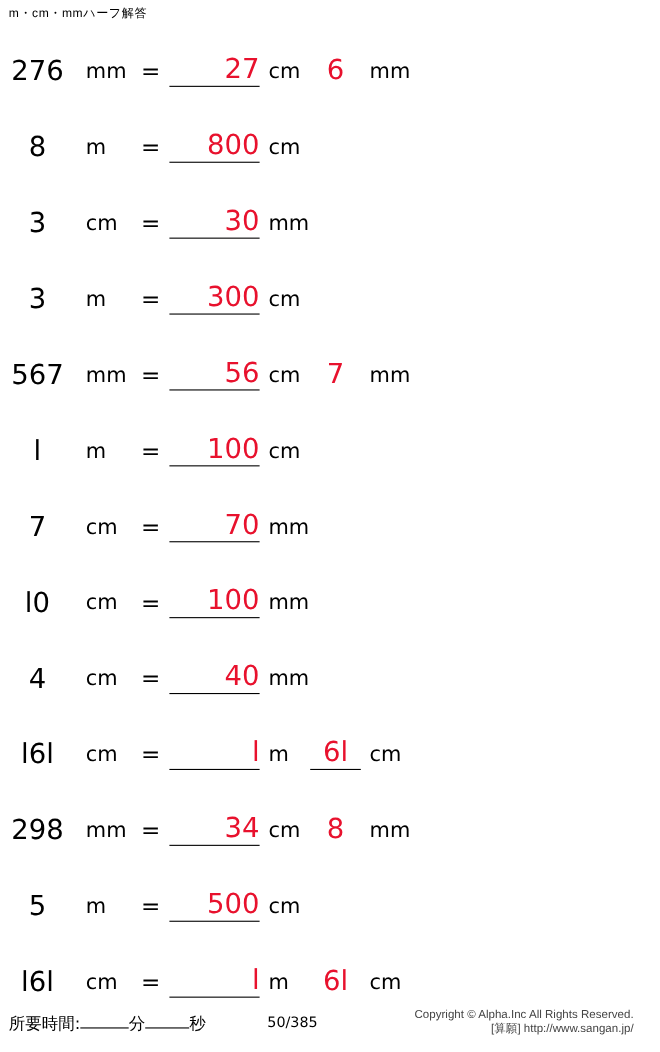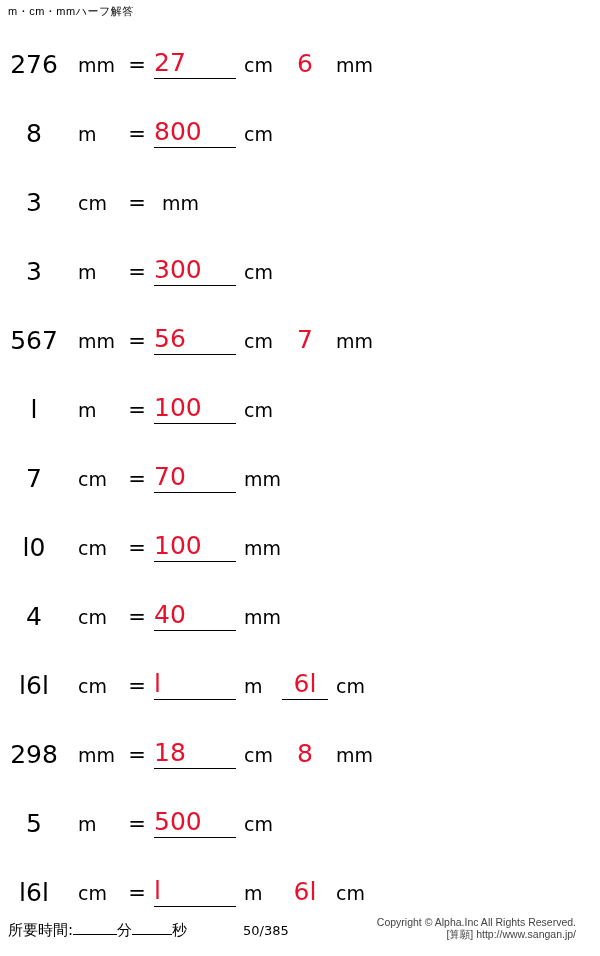--- a/index.html
+++ b/index.html
@@ -70,21 +70,21 @@
     padding-left: 8px;
   }
   .eq {
     width: 34px;
     text-align: center;
     font-size: 21px;
     font-family: "DejaVu Sans", sans-serif;
   }
   .ans-slot {
     width: 82px;
-    text-align: left;
+    text-align: right;
     font-size: 25px;
     font-family: "DejaVu Sans", sans-serif;
     color: #e8112d;
     border-bottom: 1.5px solid #000;
     line-height: 1.05;
     padding-bottom: 2px;
   }
   .ans-unit {
     width: 46px;
     text-align: left;
@@ -191,20 +191,21 @@
         <span class="cell eq">=</span>
         <span class="cell ans-slot">800</span>
         <span class="cell ans-unit">cm</span>
         <span class="cell spacer-slot"></span>
         <span class="cell spacer-unit"></span>
       </div>
       <div class="row">
         <span class="cell q-num">3</span>
         <span class="cell q-unit">cm</span>
         <span class="cell eq">=</span>
+        <span class="cell ans-slot">30</span>
         <span class="cell ans-unit">mm</span>
         <span class="cell spacer-slot"></span>
         <span class="cell spacer-unit"></span>
       </div>
       <div class="row">
         <span class="cell q-num">3</span>
         <span class="cell q-unit">m</span>
         <span class="cell eq">=</span>
         <span class="cell ans-slot">300</span>
         <span class="cell ans-unit">cm</span>
@@ -262,21 +263,21 @@
         <span class="cell eq">=</span>
         <span class="cell ans-slot">l</span>
         <span class="cell ans-unit">m</span>
         <span class="cell ans-slot2 underlined">6l</span>
         <span class="cell ans-unit2">cm</span>
       </div>
       <div class="row">
         <span class="cell q-num">298</span>
         <span class="cell q-unit">mm</span>
         <span class="cell eq">=</span>
-        <span class="cell ans-slot">18</span>
+        <span class="cell ans-slot">34</span>
         <span class="cell ans-unit">cm</span>
         <span class="cell ans-slot2">8</span>
         <span class="cell ans-unit2">mm</span>
       </div>
       <div class="row">
         <span class="cell q-num">5</span>
         <span class="cell q-unit">m</span>
         <span class="cell eq">=</span>
         <span class="cell ans-slot">500</span>
         <span class="cell ans-unit">cm</span>

